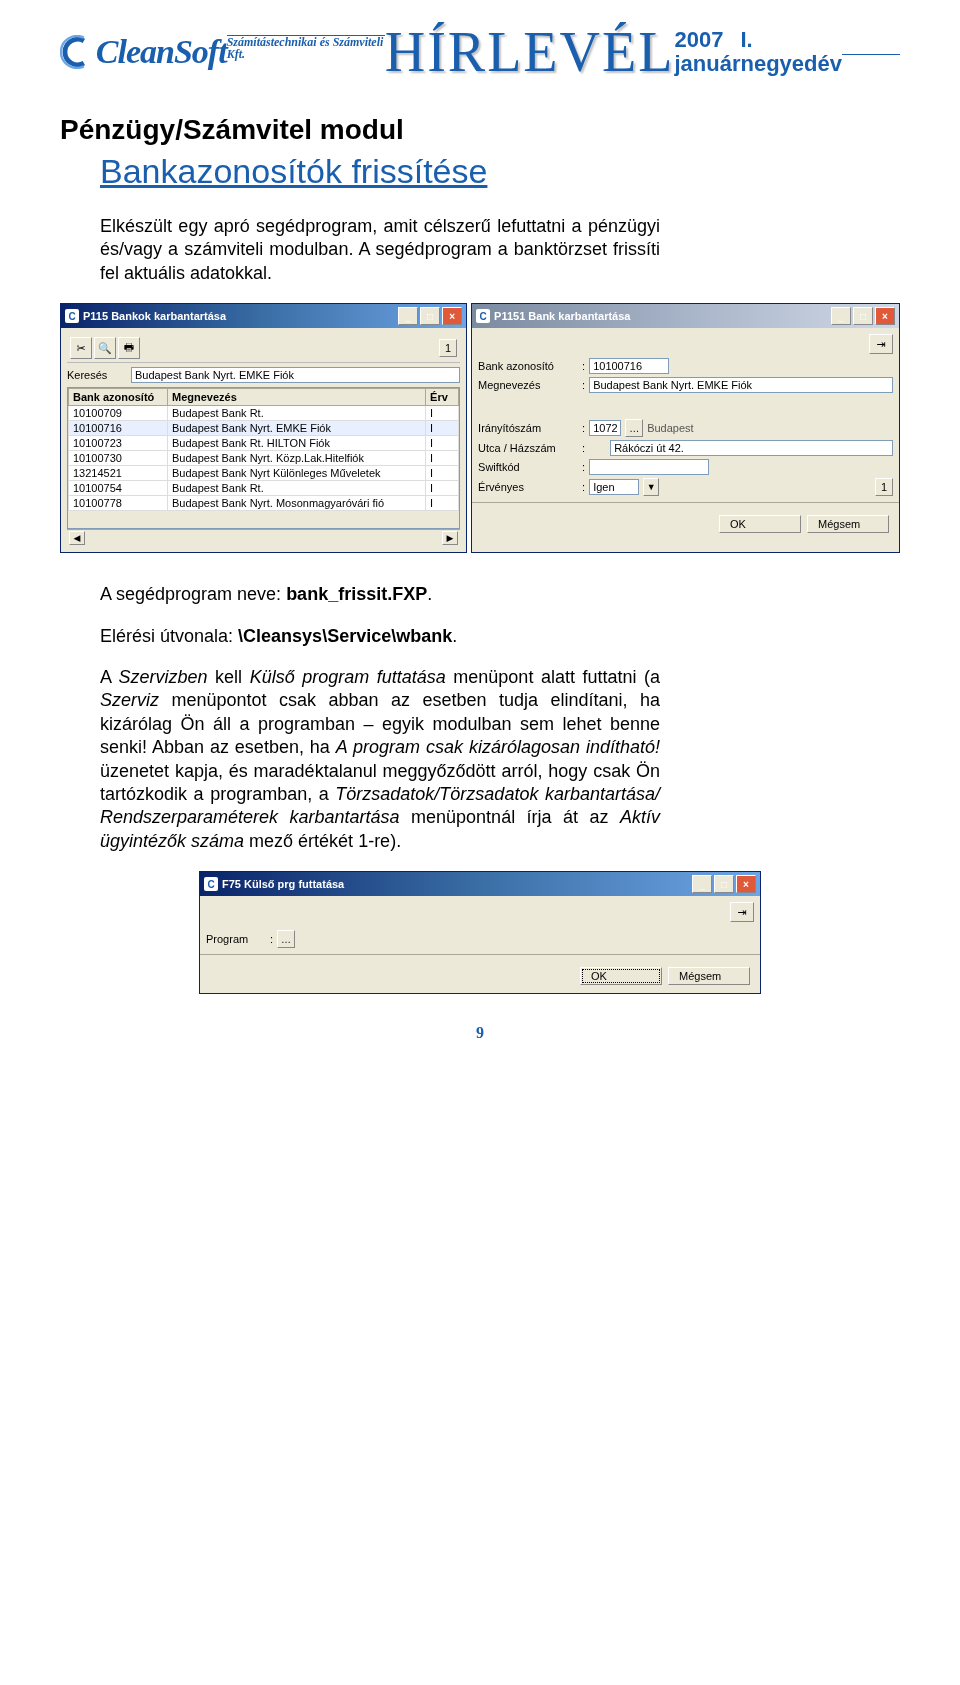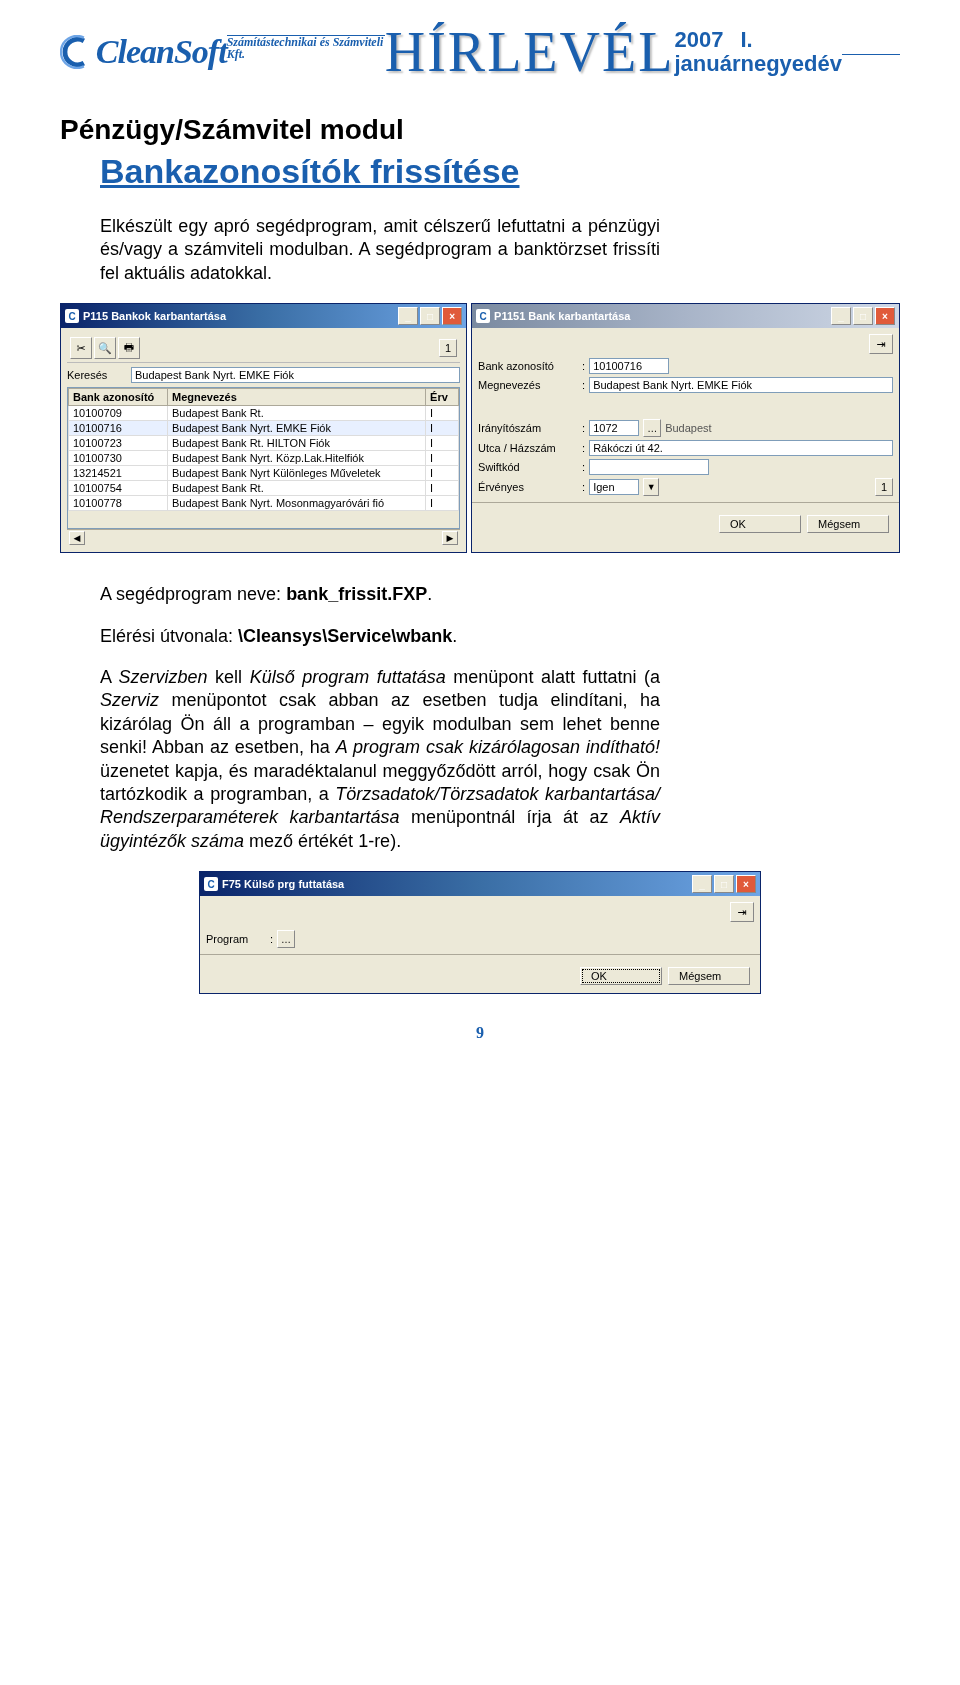--- a/index.html
+++ b/index.html
@@ -76,21 +76,21 @@
   }
   .section-tag {
     font-family: Tahoma, Verdana, sans-serif;
     font-weight: bold;
     font-size: 28px;
     color: #000;
     margin: 20px 0 6px 0;
   }
   .article-title {
     font-family: Tahoma, Verdana, sans-serif;
-    font-weight: bold;
+    font-weight: normal;
     font-size: 34px;
     color: #1a5fae;
     text-decoration: underline;
     margin: 0 0 24px 40px;
   }
   .body-col {
     width: 560px;
     margin-left: 40px;
     font-family: Tahoma, Verdana, sans-serif;
     font-size: 18px;
@@ -434,27 +434,27 @@
           <span class="flabel">Bank azonosító</span>:
           <input class="fin" style="width: 80px;" value="10100716">
         </div>
         <div class="frow">
           <span class="flabel">Megnevezés</span>:
           <input class="fin" style="flex: 1 1 0%;" value="Budapest Bank Nyrt. EMKE Fiók">
         </div>
         <div style="height:20px"></div>
         <div class="frow">
           <span class="flabel">Irányítószám</span>:
-          <input class="fin" style="width: 50px;" value="1072">
+          <input class="fin" style="width: 32px;" value="1072">
           <div class="dotdot">…</div>
           <span style="color:#555">Budapest</span>
         </div>
         <div class="frow">
           <span class="flabel">Utca / Házszám</span>:
-          <input class="fin" style="flex: 1 1 0%;" value="Rákóczi út 42.">
+          <input class="fin" style="flex: 1 1 0%; margin-left: 21px;" value="Rákóczi út 42.">
         </div>
         <div class="frow">
           <span class="flabel">Swiftkód</span>:
           <input class="fin" style="width: 120px;" value="">
         </div>
         <div class="frow">
           <span class="flabel">Érvényes</span>:
           <input class="fin" style="width: 50px;" value="Igen">
           <div class="select-arrow">▼</div>
           <div style="flex:1"></div>

